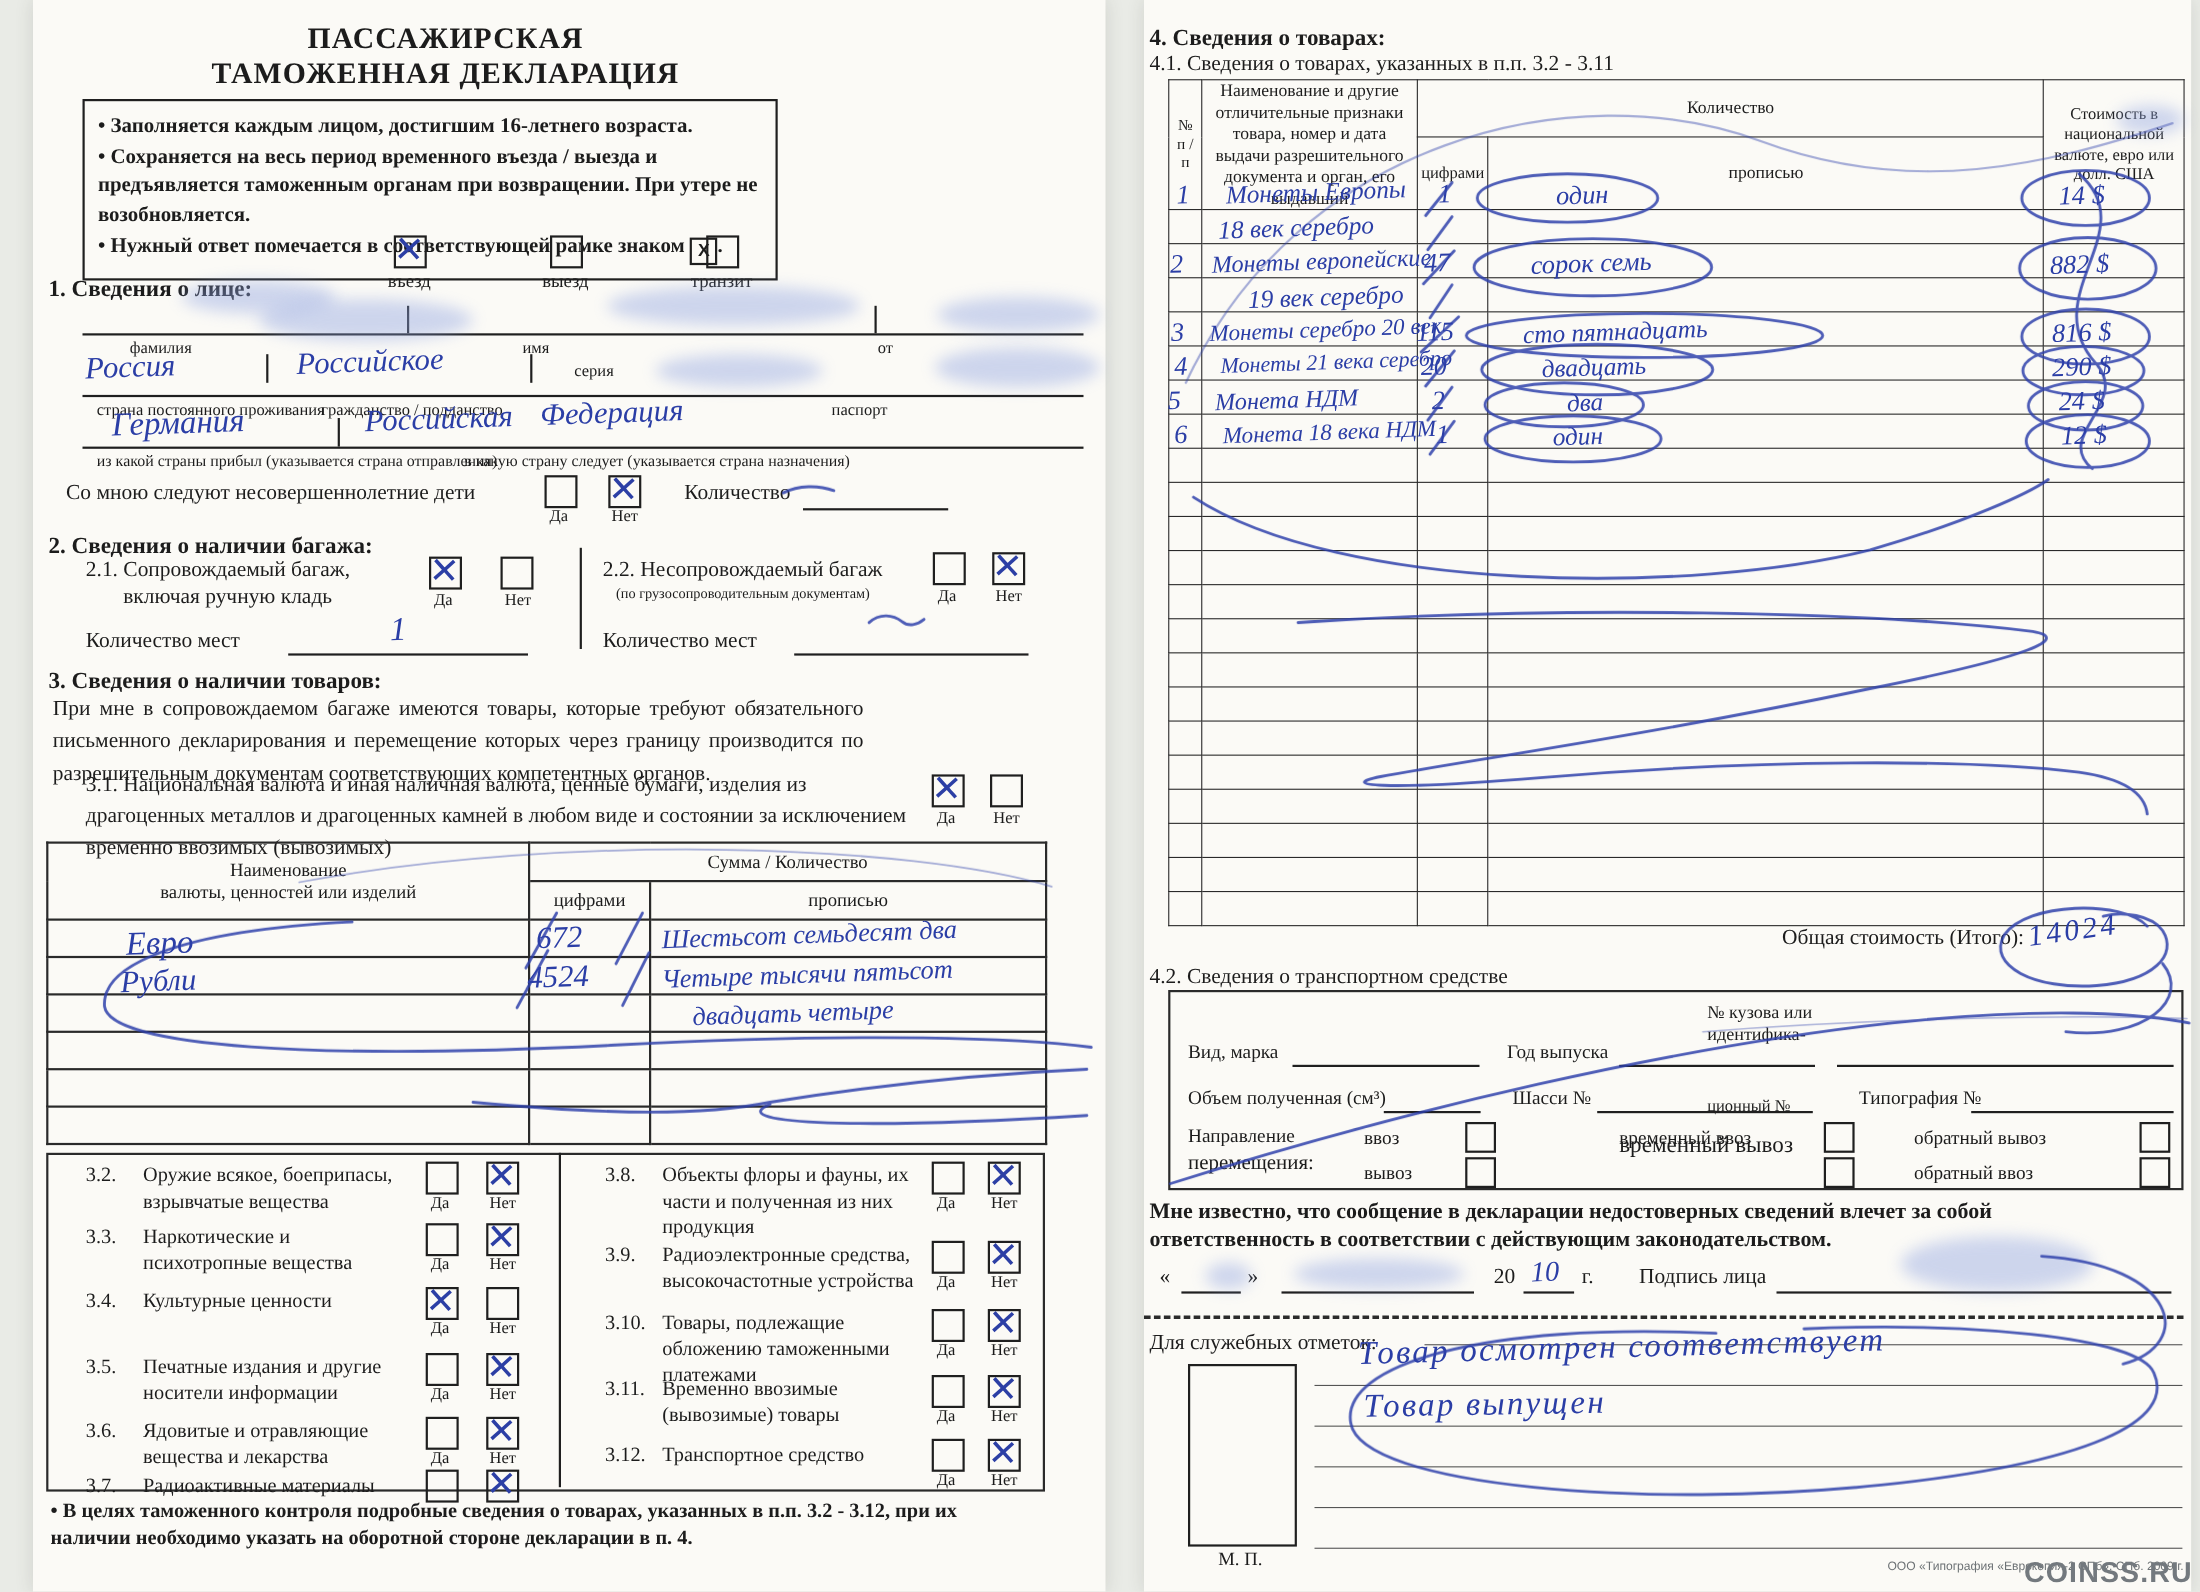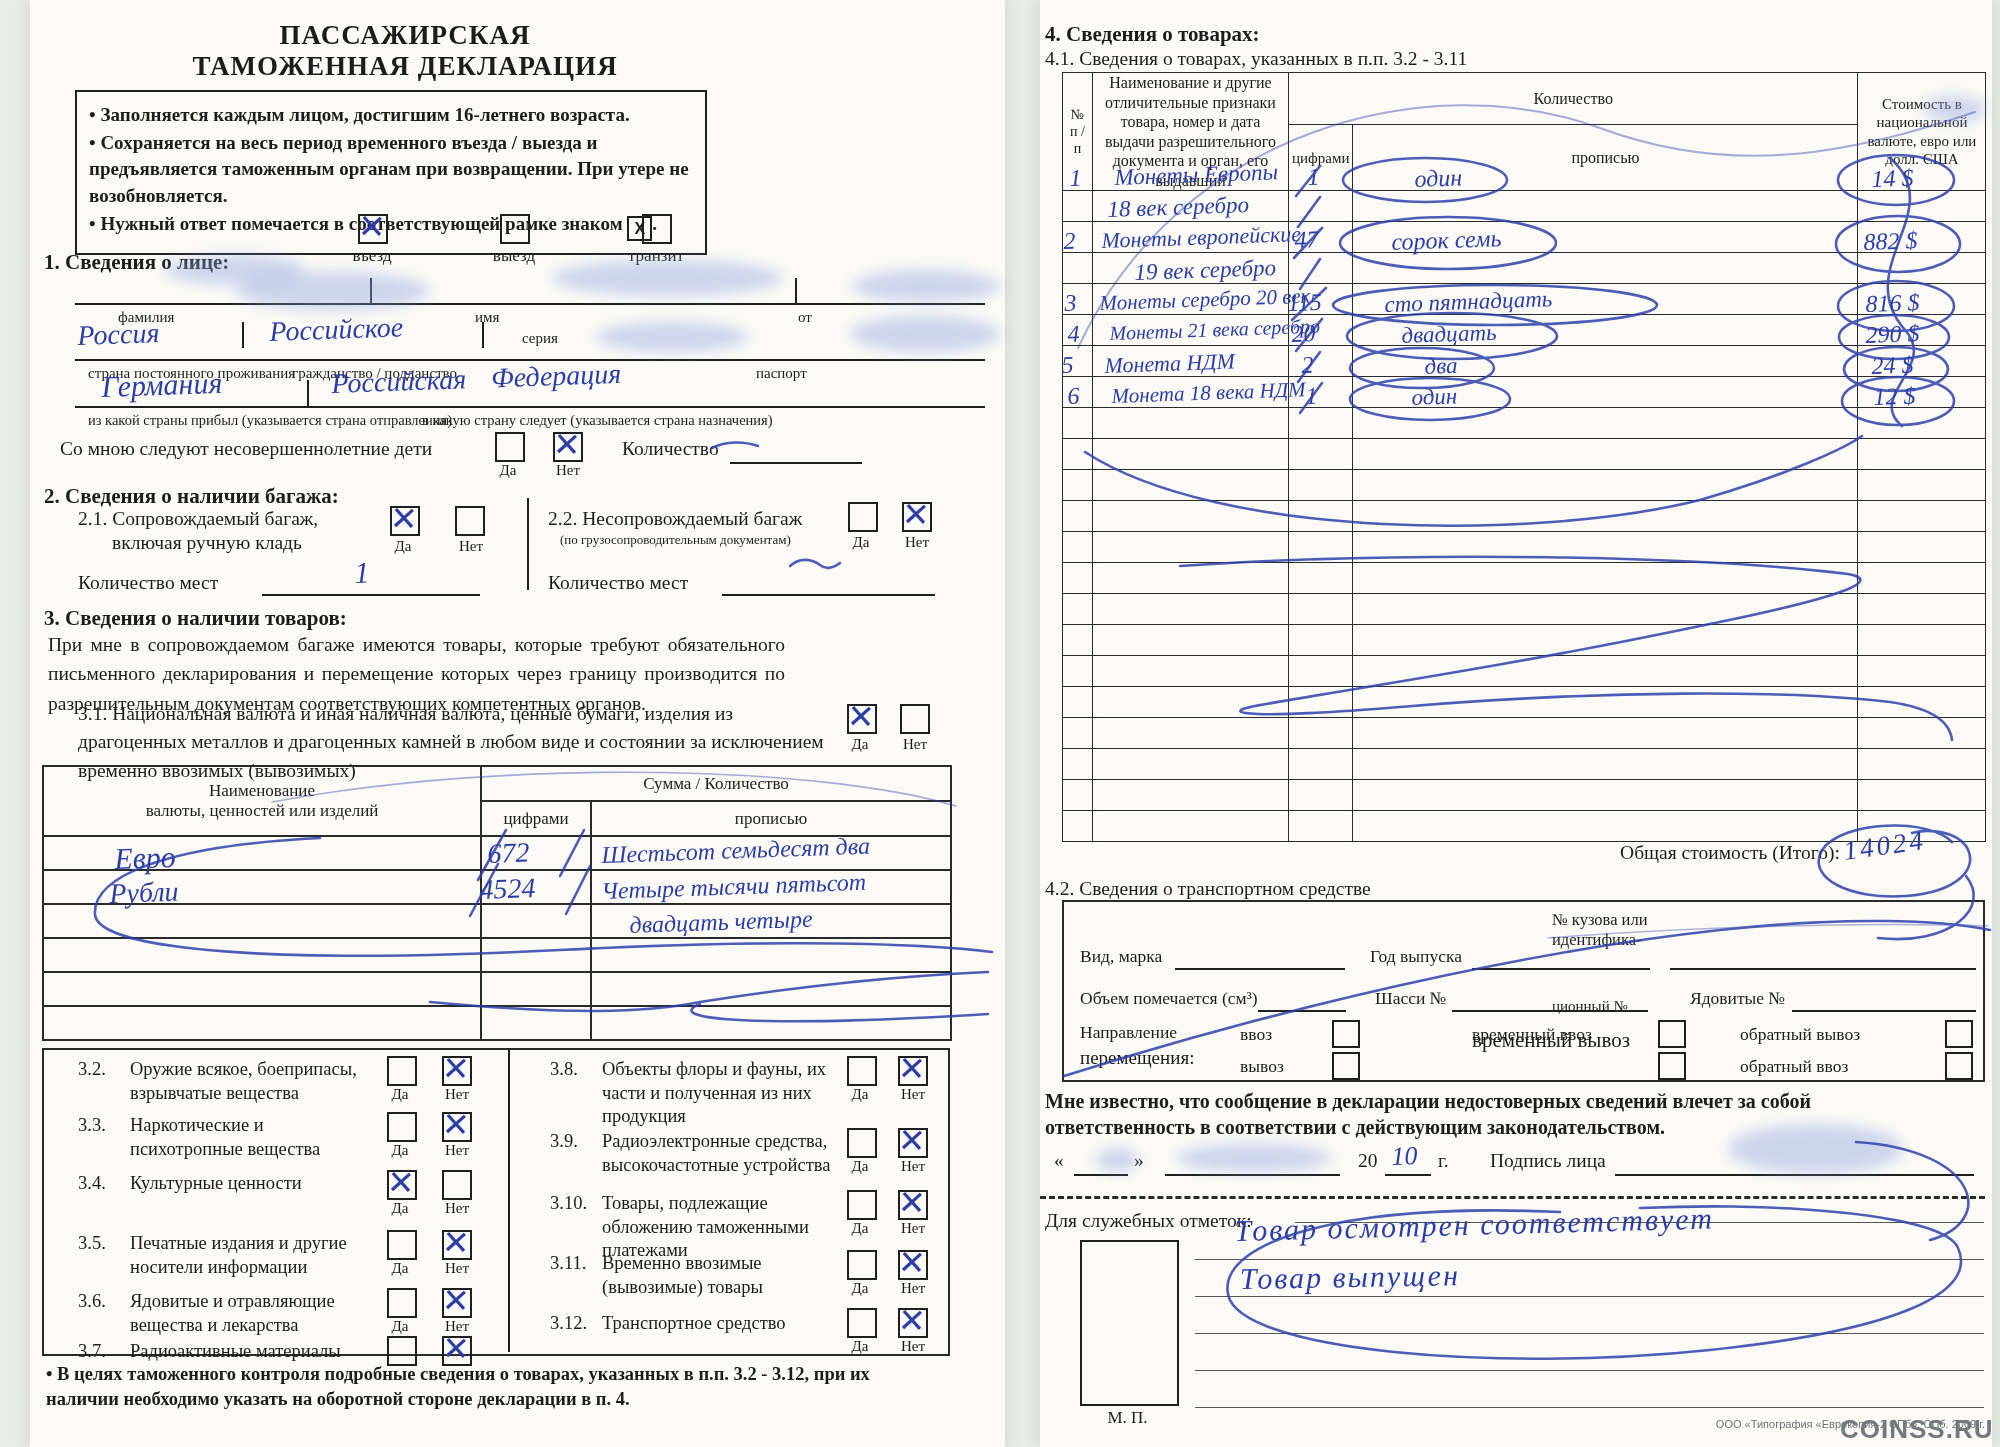--- a/index.html
+++ b/index.html
@@ -533,25 +533,25 @@
 
   <div class="abs" style="left:22px;top:900px;width:919px;height:178px;border:2px solid #2a2a2a"></div>
   <div class="abs" style="left:512px;top:910px;font-size:16.5px">№ кузова или</div>
   <div class="abs" style="left:512px;top:930px;font-size:16.5px">идентифика-</div>
   <div class="abs" style="left:512px;top:998px;font-size:15px">ционный №</div>
   <div class="abs ul" style="left:630px;top:968px;width:306px"></div>
   <div class="abs" style="left:40px;top:946px;font-size:17.5px">Вид, марка</div>
   <div class="abs ul" style="left:135px;top:968px;width:170px"></div>
   <div class="abs" style="left:330px;top:946px;font-size:17.5px">Год выпуска</div>
   <div class="abs ul" style="left:432px;top:968px;width:178px"></div>
-  <div class="abs" style="left:40px;top:988px;font-size:17.5px">Объем помечается (см³)</div>
+  <div class="abs" style="left:40px;top:988px;font-size:17.5px">Объем полученная (см³)</div>
   <div class="abs ul" style="left:218px;top:1010px;width:88px"></div>
   <div class="abs" style="left:335px;top:988px;font-size:17.5px">Шасси №</div>
   <div class="abs ul" style="left:412px;top:1010px;width:196px"></div>
-  <div class="abs" style="left:650px;top:988px;font-size:17.5px">Ядовитые №</div>
+  <div class="abs" style="left:650px;top:988px;font-size:17.5px">Типография №</div>
   <div class="abs ul" style="left:752px;top:1010px;width:184px"></div>
   <div class="abs" style="left:40px;top:1022px;font-size:17.5px">Направление</div>
   <div class="abs" style="left:40px;top:1047px;font-size:19px">перемещения:</div>
   <div class="abs" style="left:200px;top:1024px;font-size:17.5px">ввоз</div>
   <span class="cb sm2 abs" style="left:292px;top:1020px"></span>
   <div class="abs" style="left:432px;top:1024px;font-size:17.5px">временный ввоз</div>
   <span class="cb sm2 abs" style="left:618px;top:1020px"></span>
   <div class="abs" style="left:700px;top:1024px;font-size:17.5px">обратный вывоз</div>
   <span class="cb sm2 abs" style="left:905px;top:1020px"></span>
   <div class="abs" style="left:200px;top:1056px;font-size:17.5px">вывоз</div>

